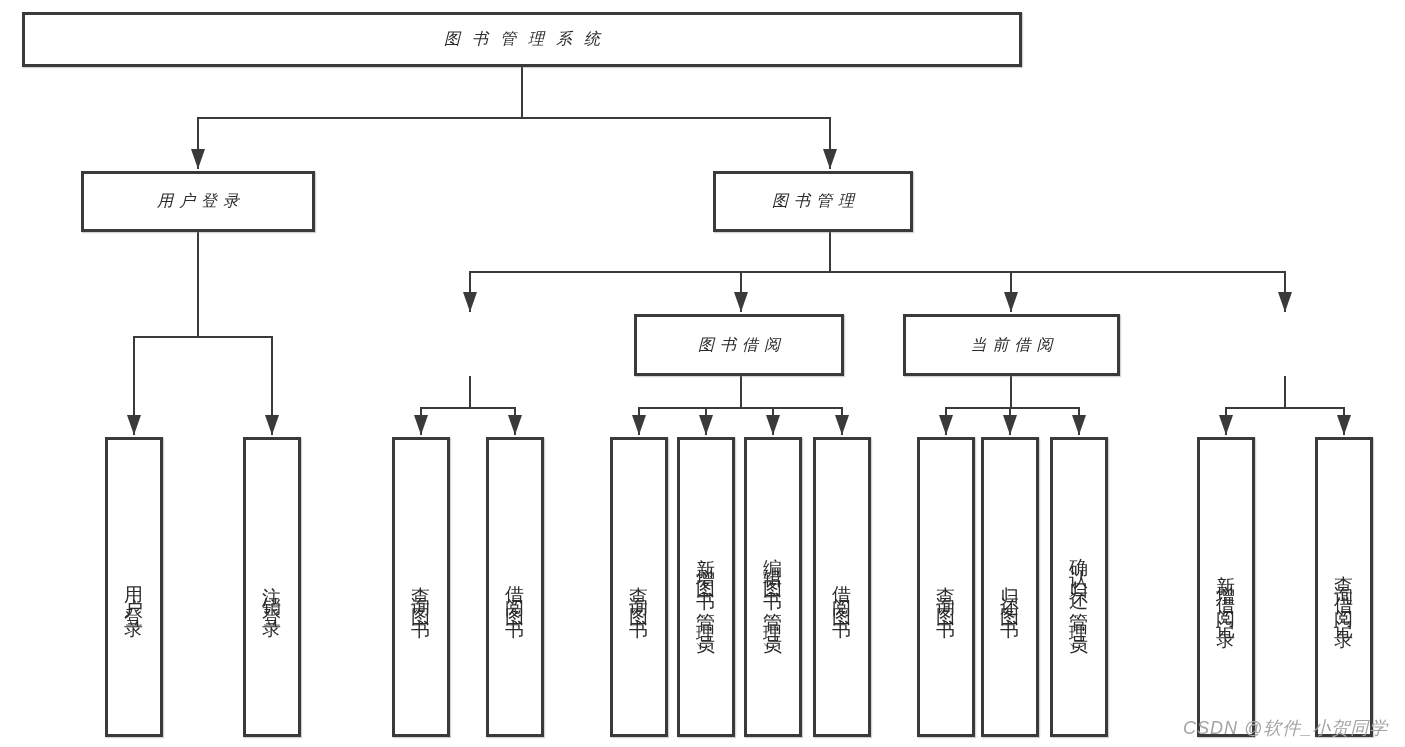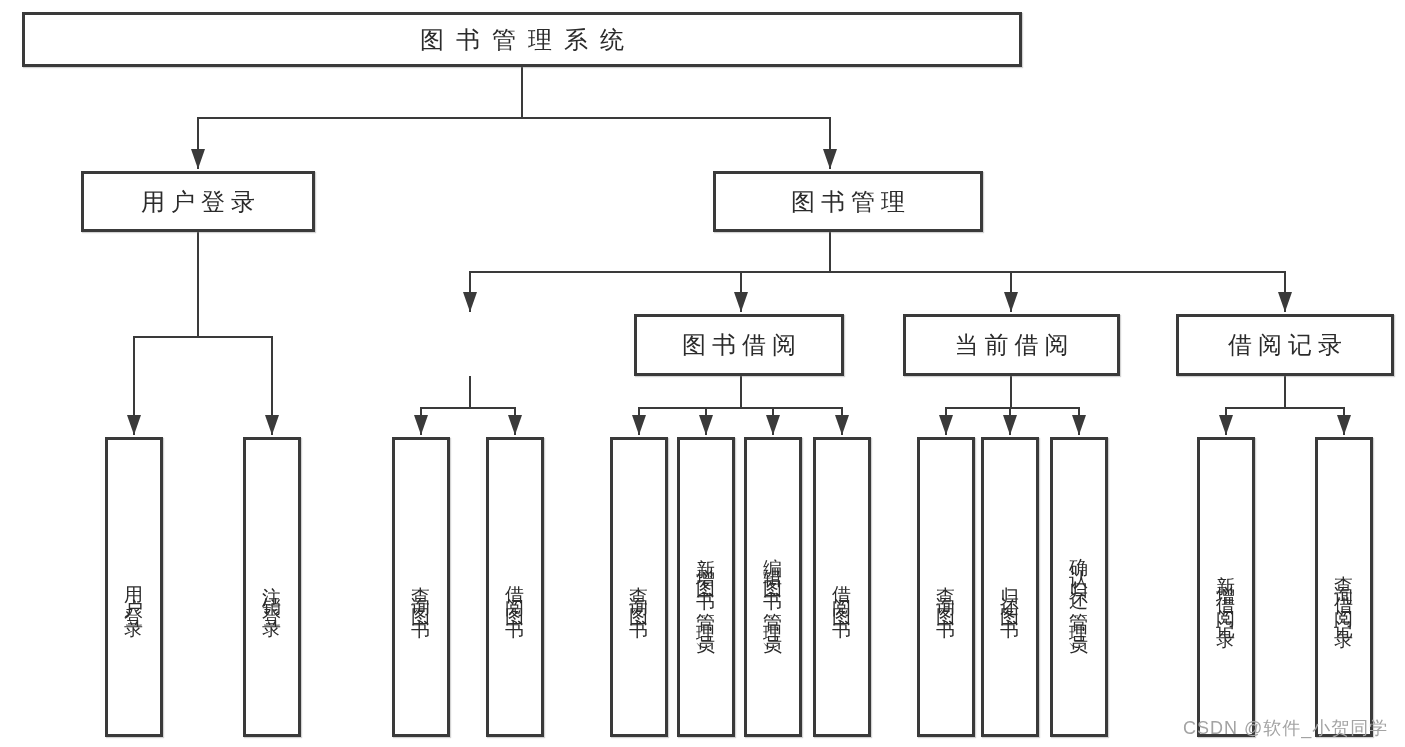--- a/index.html
+++ b/index.html
@@ -23,44 +23,46 @@
     background: #ffffff;
     border: 3px solid #3a3a3a;
     box-shadow: 1px 1px 1px rgba(130,130,130,0.35);
     display: flex;
     align-items: center;
     justify-content: center;
     color: #2b2b2b;
     z-index: 2;
   }
   .h-label {
-    font-size: 24px;
+    font-size: 16px;
     letter-spacing: 6px;
     text-indent: 6px;
     white-space: nowrap;
+    font-style: italic;
   }
   .root-box .h-label { letter-spacing: 12px; text-indent: 12px; }
   .leaf {
     writing-mode: vertical-rl;
     text-orientation: mixed;
     font-size: 19px;
     letter-spacing: 11px;
     line-height: 1;
     padding-top: 11px; 
   }
   .leaf .v-label { white-space: nowrap; }
   .watermark {
     position: absolute;
     left: 1183px;
     top: 716px;
     font-size: 18px;
     color: #a3a3a3;
     letter-spacing: 1px;
     white-space: nowrap;
     z-index: 3;
+    font-style: italic;
   }
 </style>
 </head>
 <body>
 
 <div class="canvas">
 
   <svg class="wires" viewBox="0 0 1405 747" xmlns="http://www.w3.org/2000/svg" aria-hidden="true">
     <defs>
       <marker id="arw" markerWidth="10" markerHeight="7" refX="10" refY="3.5" orient="auto" markerUnits="strokeWidth">
@@ -111,32 +113,29 @@
     </g>
   </svg>
 
   <div class="box root-box" style="left:22px; top:12px; width:1000px; height:55px;">
     <span class="h-label">图书管理系统</span>
   </div>
 
   <div class="box" style="left:81px; top:171px; width:234px; height:61px;">
     <span class="h-label">用户登录</span>
   </div>
-  <div class="box" style="left:713px; top:171px; width:270px; height:61px;">
+  <div class="box" style="left:713px; top:171px; width:200px; height:61px;">
     <span class="h-label">图书管理</span>
   </div>
 
   <div class="box" style="left:634px; top:314px; width:210px; height:62px;">
     <span class="h-label">图书借阅</span>
   </div>
   <div class="box" style="left:903px; top:314px; width:217px; height:62px;">
     <span class="h-label">当前借阅</span>
-  </div>
-  <div class="box" style="left:1176px; top:314px; width:218px; height:62px;">
-    <span class="h-label">借阅记录</span>
   </div>
 
   <div class="box leaf" style="left:105px; top:437px; width:58px; height:300px;">
     <span class="v-label">用户登录</span>
   </div>
   <div class="box leaf" style="left:243px; top:437px; width:58px; height:300px;">
     <span class="v-label">注销登录</span>
   </div>
 
   <div class="box leaf" style="left:392px; top:437px; width:58px; height:300px;">

